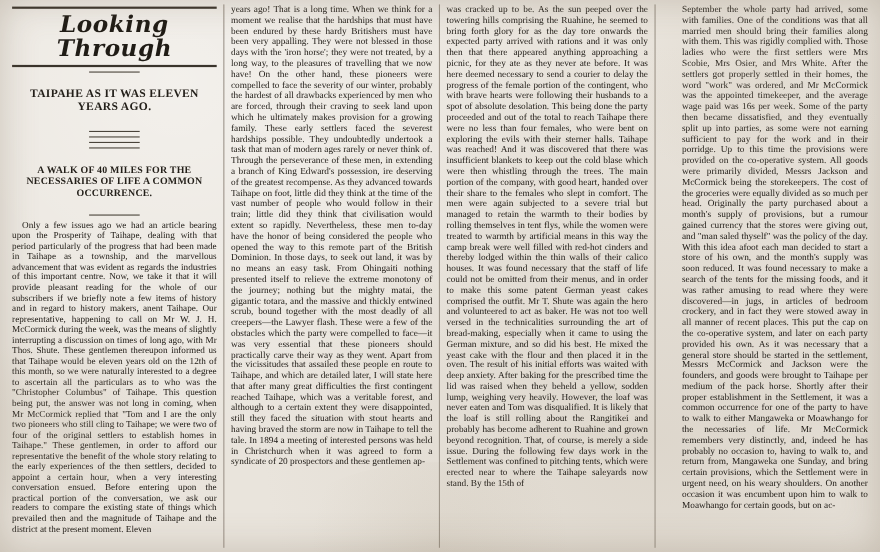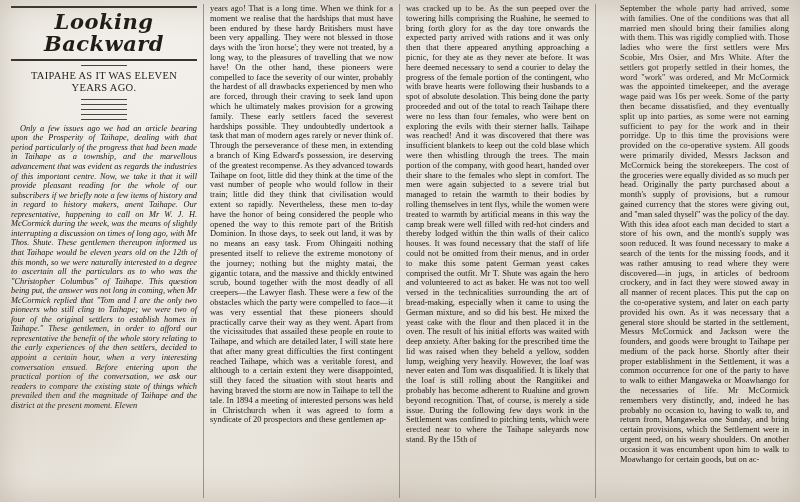--- a/index.html
+++ b/index.html
@@ -60,38 +60,39 @@
     border-top: 1px solid #4a443a;
     width: 46px;
     margin: 4px auto;
   }
   .head-line {
     text-align: center;
     font-family: "Liberation Serif", serif;
     color: #231f19;
     text-transform: uppercase;
     line-height: 1.18;
-    margin: 4px 2px;
+    margin: 14px 2px;
+    font-weight: bold;
   }
   .h-main { font-size: 10.5px; letter-spacing: 0.3px; }
   .h-sub  { font-size: 9.5px; letter-spacing: 0.2px; }
   .h-small{ font-size: 9px; letter-spacing: 0.2px; }
 
   .body-text {
     font-family: "Liberation Serif", serif;
     font-size: 8.35px;
     line-height: 1.145;
     color: #1c1813;
     text-align: justify;
     text-justify: inter-word;
     hyphens: auto;
     -webkit-hyphens: auto;
     margin: 0;
   }
-  .indent { text-indent: 9px; font-style: italic; }
+  .indent { text-indent: 9px; }
 
   .col.c2 .body-text,
   .col.c3 .body-text,
   .col.c4 .body-text {
     font-size: 8.45px;
     line-height: 1.16;
   }
 
   
   .stain {
@@ -112,28 +113,29 @@
   }
 </style>
 </head>
 <body>
 
 <div class="page">
   <div class="cols">
 
     <div class="col c1">
       <div class="masthead">
-        <div class="title">Looking Backward</div>
+        <div class="title">Looking Through</div>
       </div>
       <div class="rule-short"></div>
       <div class="head-line h-main">TAIPAHE AS IT WAS ELEVEN YEARS AGO.</div>
       <div class="rule-short"></div>
       <div class="rule-short"></div>
       <div class="rule-short"></div>
       <div class="rule-short"></div>
+      <div class="head-line h-small">A WALK OF 40 MILES FOR THE NECESSARIES OF LIFE A COMMON OCCURRENCE.</div>
       <div class="rule-short"></div>
       <p class="body-text indent">Only a few issues ago we had an article bearing upon the Prosperity of Taihape, dealing with that period particularly of the progress that had been made in Taihape as a township, and the marvellous advancement that was evident as regards the industries of this important centre. Now, we take it that it will provide pleasant reading for the whole of our subscribers if we briefly note a few items of history and in regard to history makers, anent Taihape. Our representative, happening to call on Mr W. J. H. McCormick during the week, was the means of slightly interrupting a discussion on times of long ago, with Mr Thos. Shute. These gentlemen thereupon informed us that Taihape would be eleven years old on the 12th of this month, so we were naturally interested to a degree to ascertain all the particulars as to who was the "Christopher Columbus" of Taihape. This question being put, the answer was not long in coming, when Mr McCormick replied that "Tom and I are the only two pioneers who still cling to Taihape; we were two of four of the original settlers to establish homes in Taihape." These gentlemen, in order to afford our representative the benefit of the whole story relating to the early experiences of the then settlers, decided to appoint a certain hour, when a very interesting conversation ensued. Before entering upon the practical portion of the conversation, we ask our readers to compare the existing state of things which prevailed then and the magnitude of Taihape and the district at the present moment. Eleven</p>
     </div>
 
     <div class="col c2">
       <p class="body-text">years ago! That is a long time. When we think for a moment we realise that the hardships that must have been endured by these hardy Britishers must have been very appalling. They were not blessed in those days with the 'iron horse'; they were not treated, by a long way, to the pleasures of travelling that we now have! On the other hand, these pioneers were compelled to face the severity of our winter, probably the hardest of all drawbacks experienced by men who are forced, through their craving to seek land upon which he ultimately makes provision for a growing family. These early settlers faced the severest hardships possible. They undoubtedly undertook a task that man of modern ages rarely or never think of. Through the perseverance of these men, in extending a branch of King Edward's possession, ire deserving of the greatest recompense. As they advanced towards Taihape on foot, little did they think at the time of the vast number of people who would follow in their train; little did they think that civilisation would extent so rapidly. Nevertheless, these men to-day have the honor of being considered the people who opened the way to this remote part of the British Dominion. In those days, to seek out land, it was by no means an easy task. From Ohingaiti nothing presented itself to relieve the extreme monotony of the journey; nothing but the mighty matai, the gigantic totara, and the massive and thickly entwined scrub, bound together with the most deadly of all creepers—the Lawyer flash. These were a few of the obstacles which the party were compelled to face—it was very essential that these pioneers should practically carve their way as they went. Apart from the vicissitudes that assailed these people en route to Taihape, and which are detailed later, I will state here that after many great difficulties the first contingent reached Taihape, which was a veritable forest, and although to a certain extent they were disappointed, still they faced the situation with stout hearts and having braved the storm are now in Taihape to tell the tale. In 1894 a meeting of interested persons was held in Christchurch when it was agreed to form a syndicate of 20 prospectors and these gentlemen ap-</p>
     </div>
 
     <div class="col c3">
       <p class="body-text">was cracked up to be. As the sun peeped over the towering hills comprising the Ruahine, he seemed to bring forth glory for as the day tore onwards the expected party arrived with rations and it was only then that there appeared anything approaching a picnic, for they ate as they never ate before. It was here deemed necessary to send a courier to delay the progress of the female portion of the contingent, who with brave hearts were following their husbands to a spot of absolute desolation. This being done the party proceeded and out of the total to reach Taihape there were no less than four females, who were bent on exploring the evils with their sterner halls. Taihape was reached! And it was discovered that there was insufficient blankets to keep out the cold blase which were then whistling through the trees. The main portion of the company, with good heart, handed over their share to the females who slept in comfort. The men were again subjected to a severe trial but managed to retain the warmth to their bodies by rolling themselves in tent flys, while the women were treated to warmth by artificial means in this way the camp break were well filled with red-hot cinders and thereby lodged within the thin walls of their calico houses. It was found necessary that the staff of life could not be omitted from their menus, and in order to make this some patent German yeast cakes comprised the outfit. Mr T. Shute was again the hero and volunteered to act as baker. He was not too well versed in the technicalities surrounding the art of bread-making, especially when it came to using the German mixture, and so did his best. He mixed the yeast cake with the flour and then placed it in the oven. The result of his initial efforts was waited with deep anxiety. After baking for the prescribed time the lid was raised when they beheld a yellow, sodden lump, weighing very heavily. However, the loaf was never eaten and Tom was disqualified. It is likely that the loaf is still rolling about the Rangitikei and probably has become adherent to Ruahine and grown beyond recognition. That, of course, is merely a side issue. During the following few days work in the Settlement was confined to pitching tents, which were erected near to where the Taihape saleyards now stand. By the 15th of</p>

